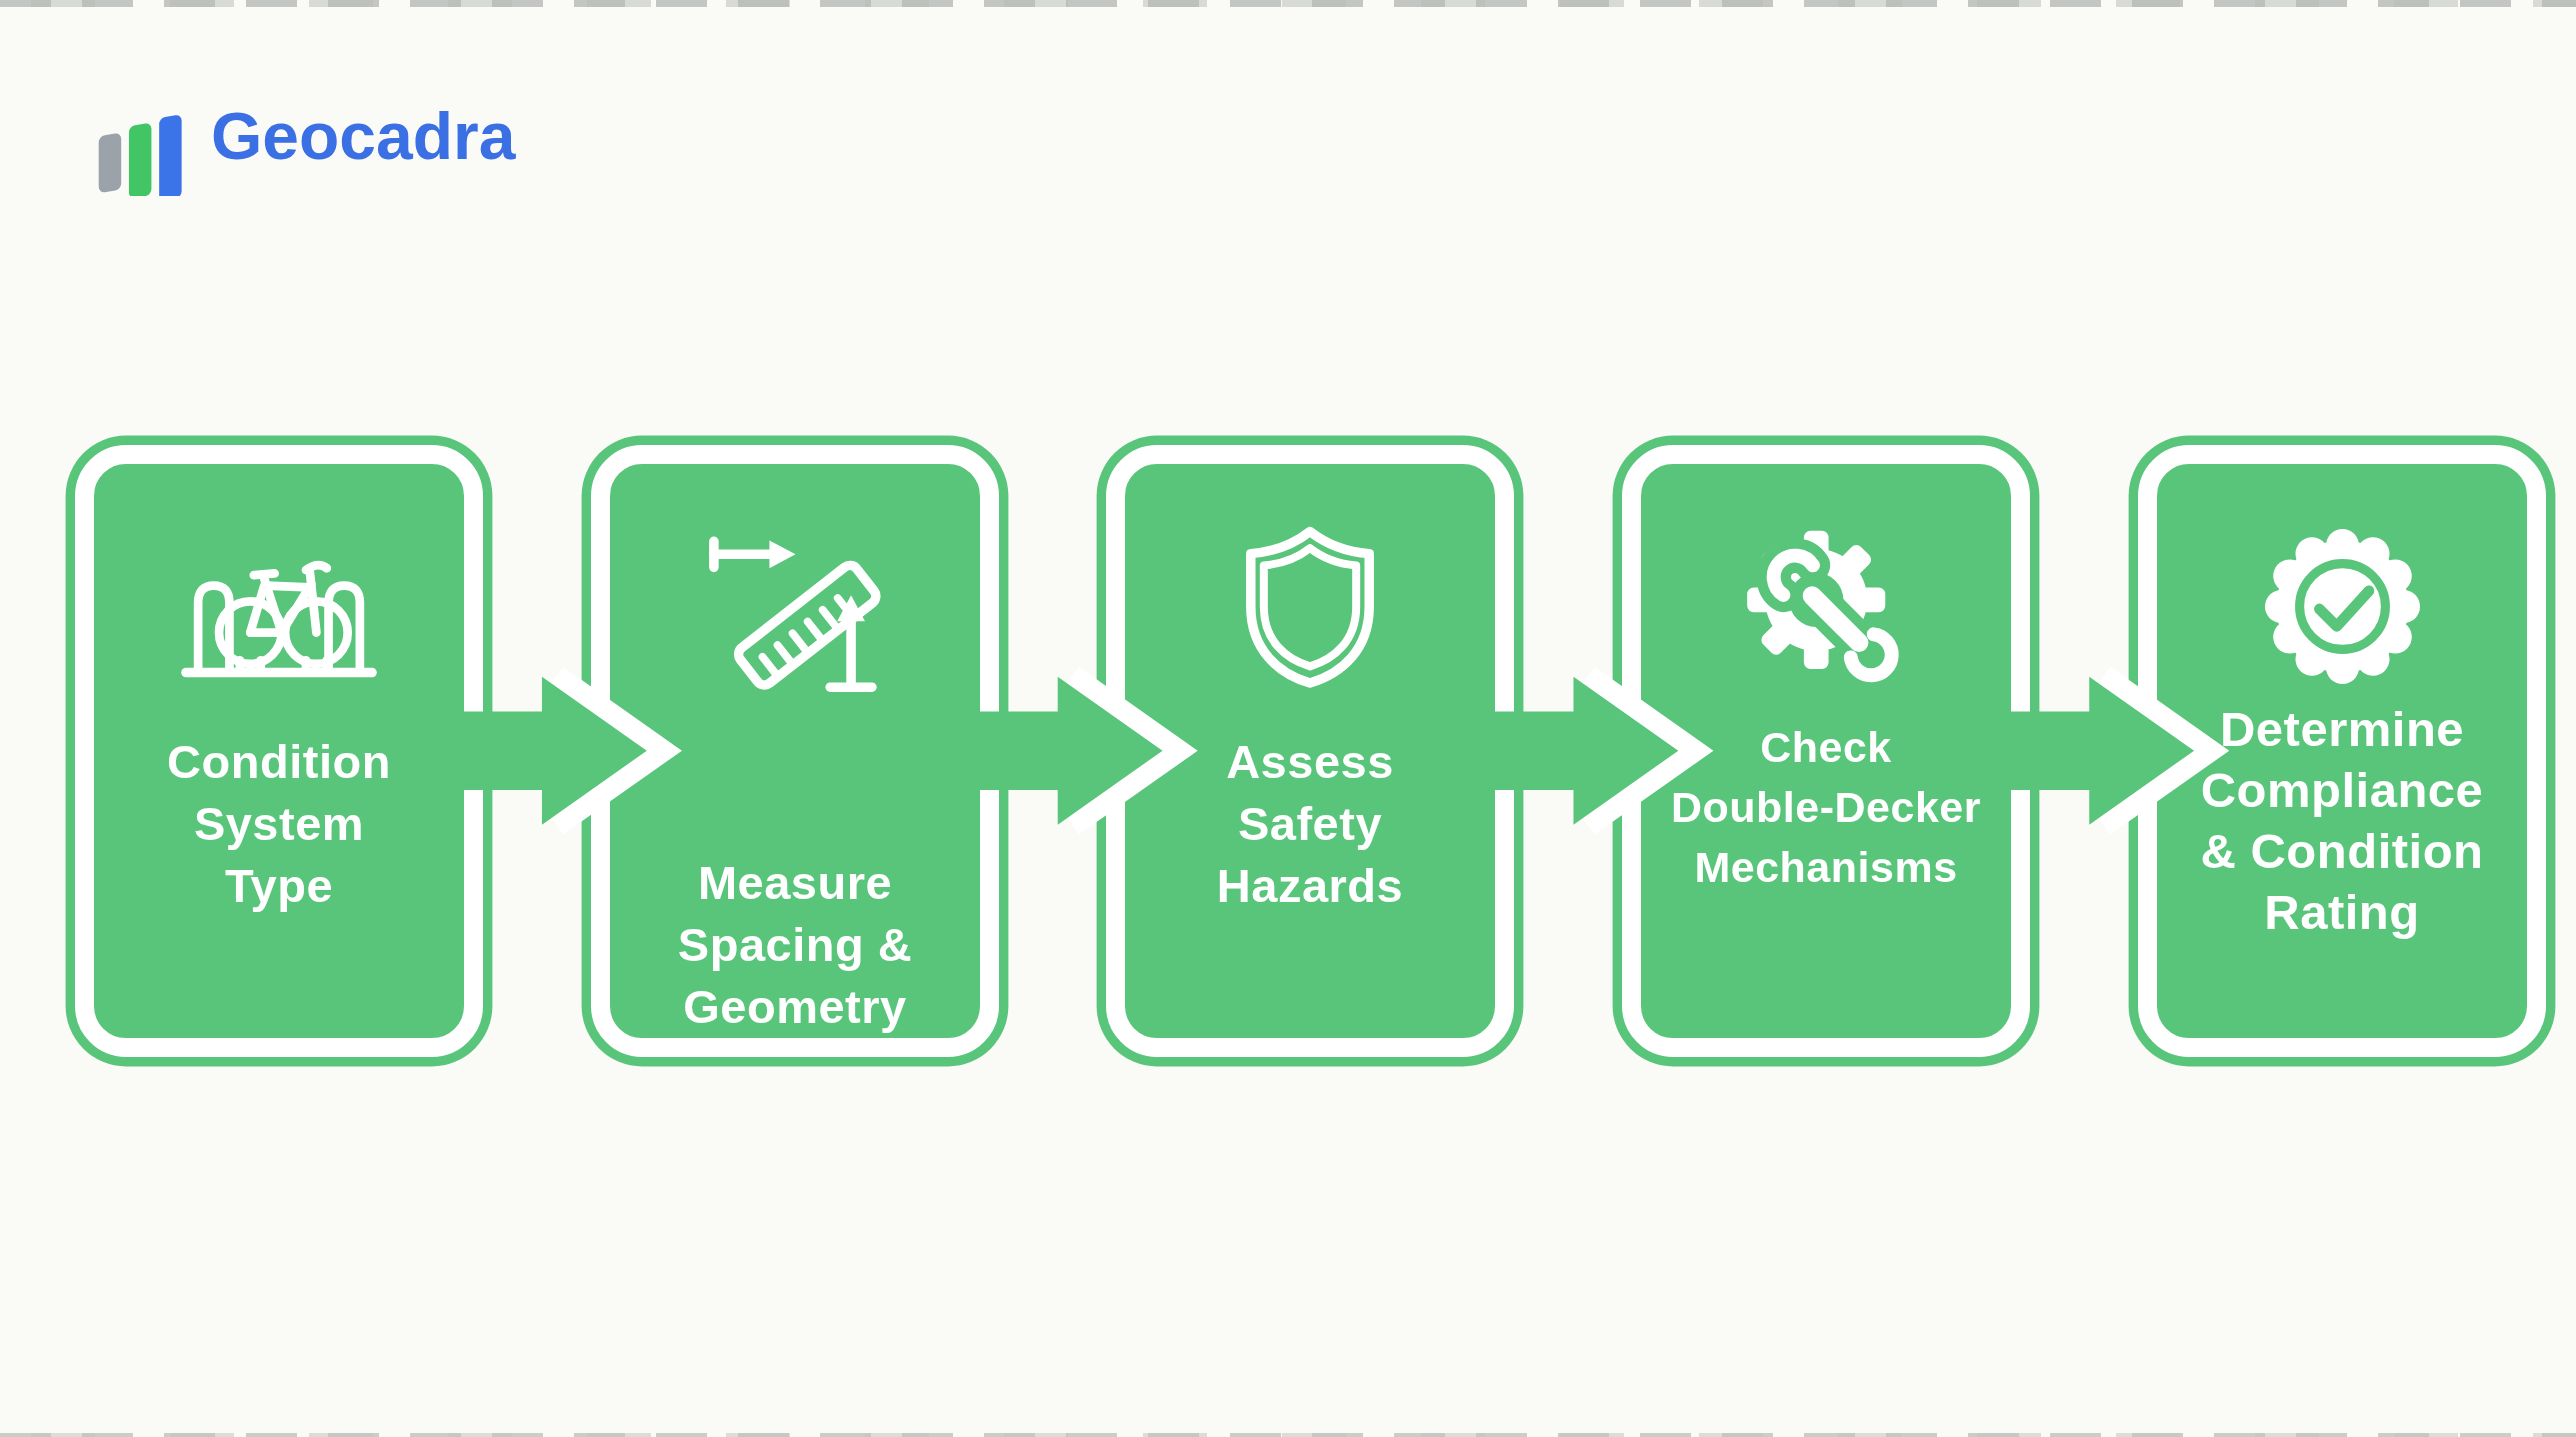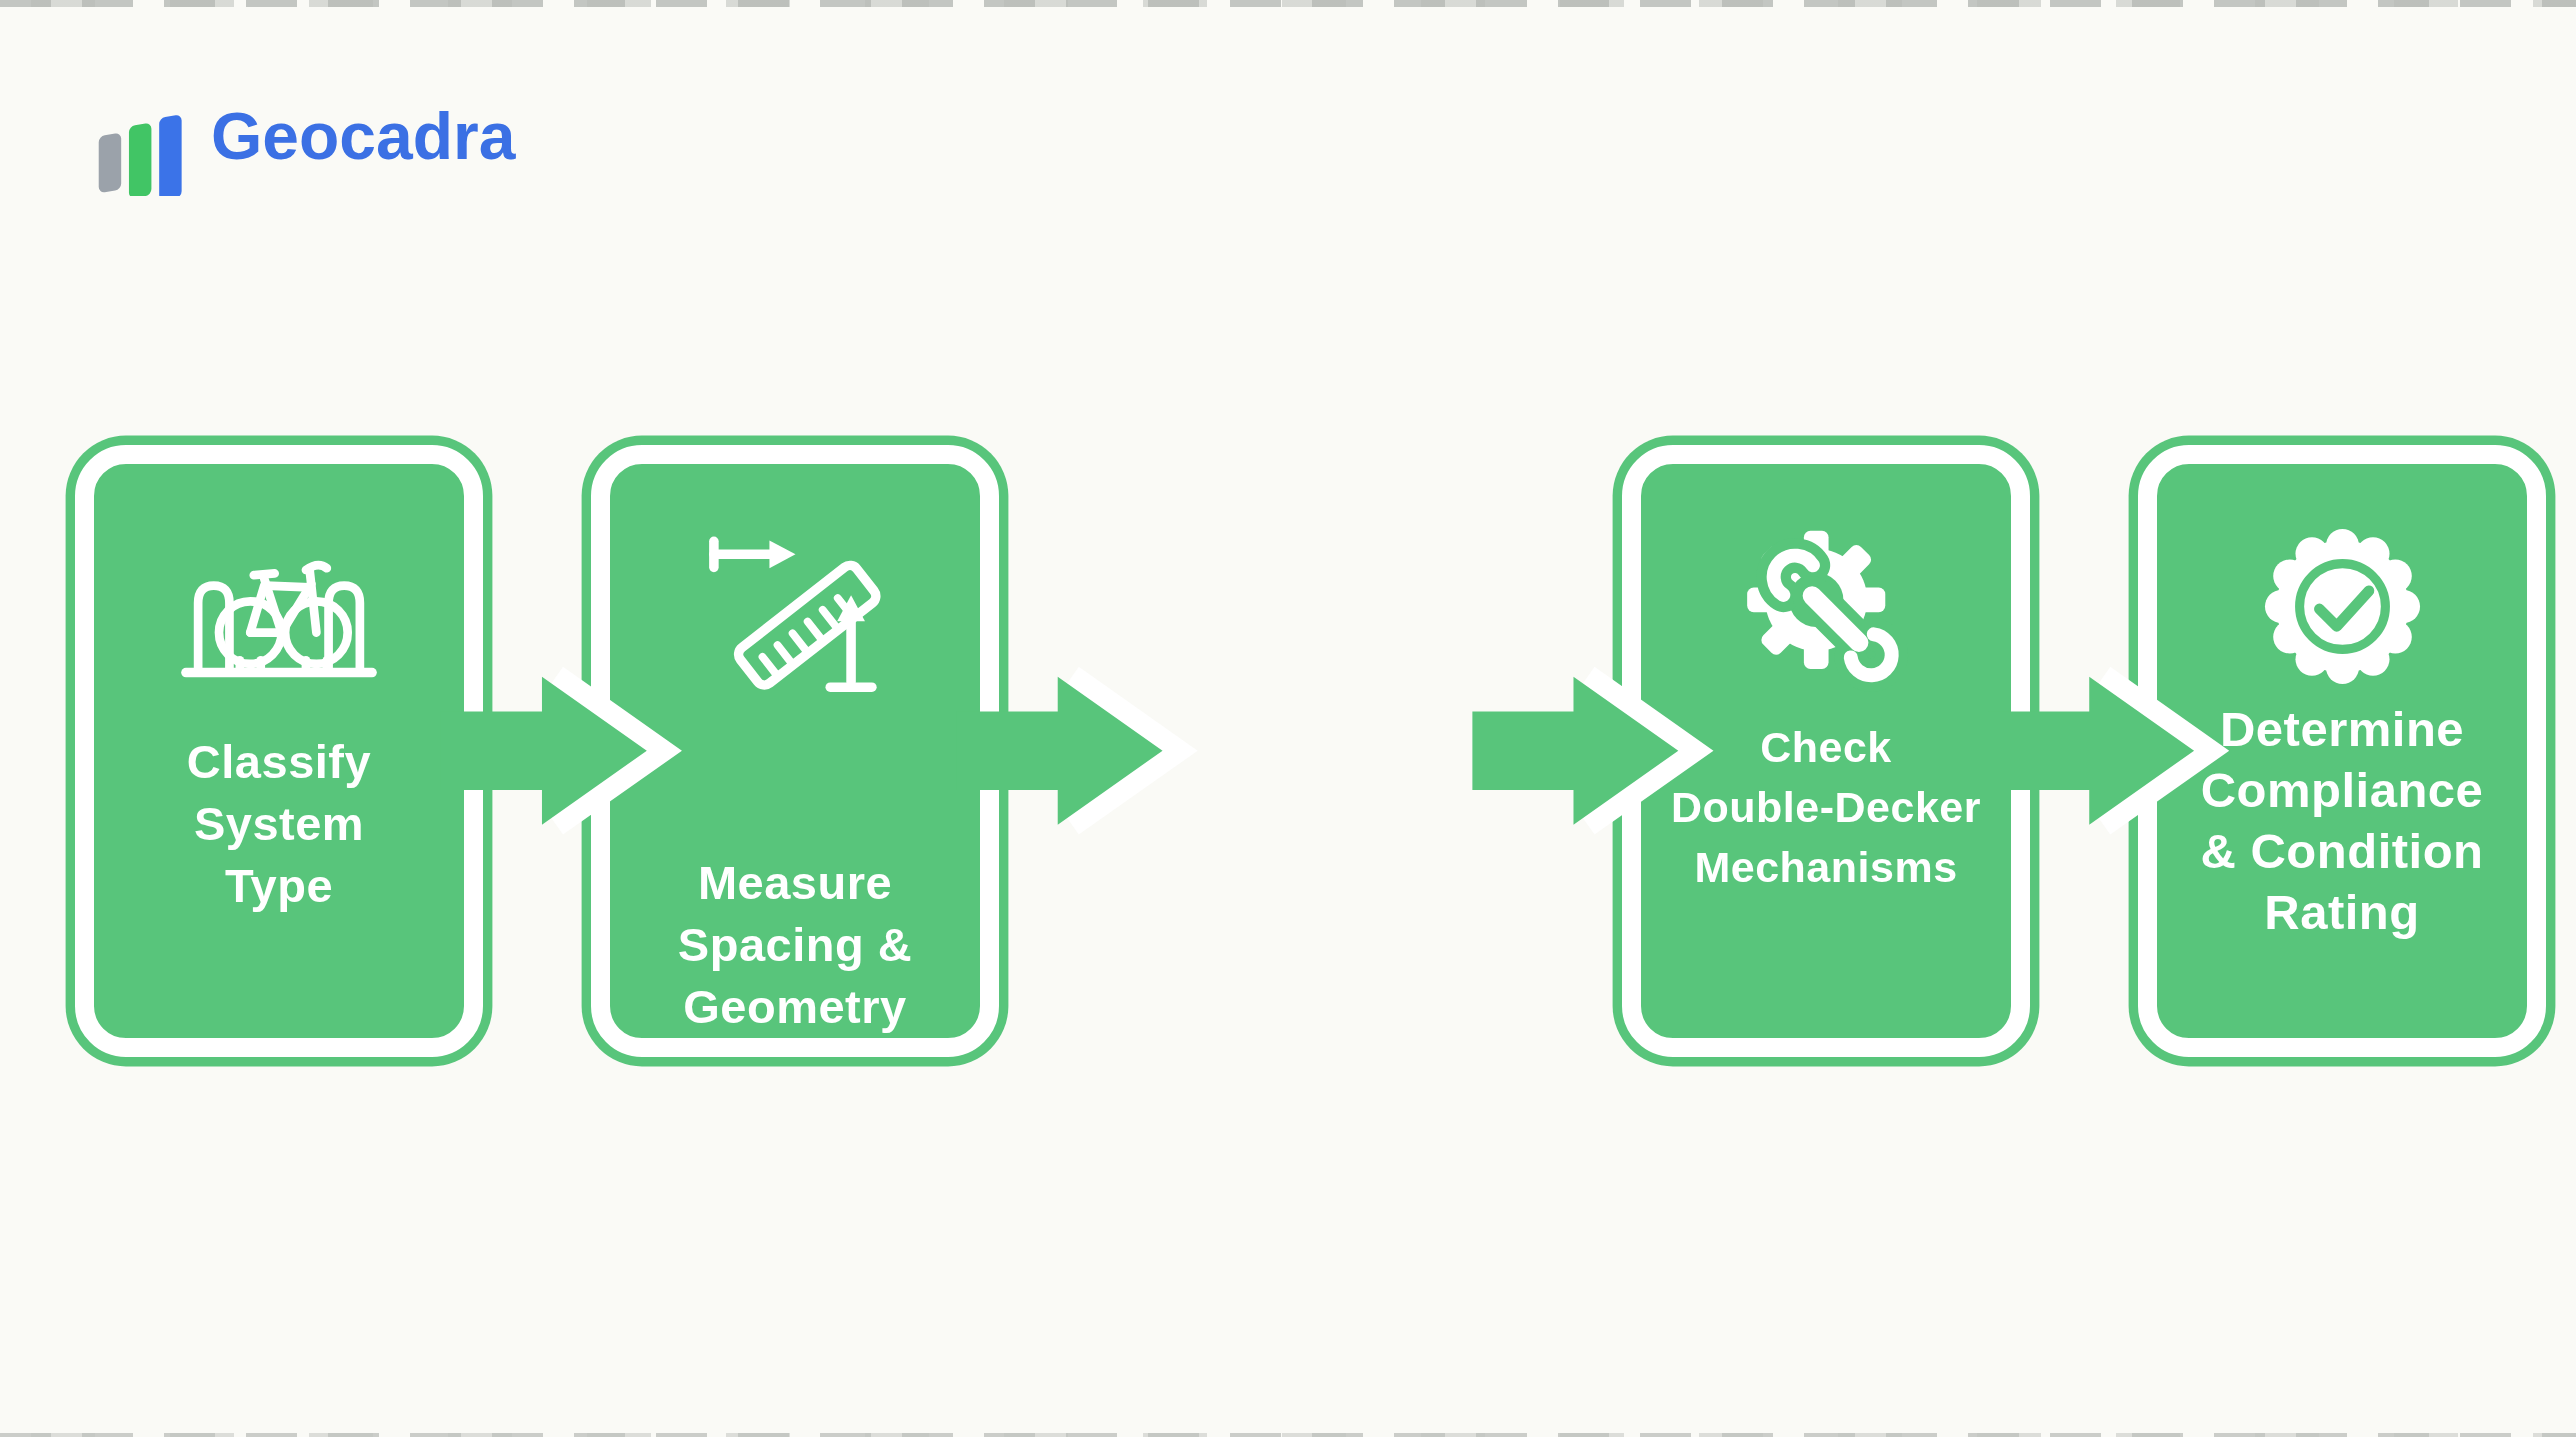--- a/index.html
+++ b/index.html
@@ -114,21 +114,21 @@
             <path d="M152,64 L118,120"></path>
             <path d="M82,120 L118,120"></path>
             <path d="M82,120 L98,66"></path>
             <path d="M152,64 L158,120"></path>
             <path d="M86,54 L110,52"></path>
             <path d="M152,64 L150,46"></path>
             <path d="M146,48 Q160,38 170,46"></path>
           </g>
         </svg>
       </div>
-      <div class="card-label">Classify
+      <div class="card-label">Condition
 System
 Type</div>
     </div>
 
     <div class="card card-2">
       <div class="card-icon">
         <svg width="191" height="178" viewBox="0 0 220 205">
           <g class="icon-stroke" stroke-width="11">
             <g transform="rotate(-38 115 130)">
               <rect x="40" y="105" width="170" height="52" rx="10"></rect>
@@ -146,20 +146,35 @@
           </g>
           <polygon points="80,27 110,43 80,59" fill="#fff"></polygon>
           <polygon points="158,120 174,90 190,120" fill="#fff"></polygon>
         </svg>
       </div>
       <div class="card-label">Measure
 Spacing &amp;
 Geometry</div>
     </div>
 
+    <div class="card card-3">
+      <div class="card-icon">
+        <svg width="150" height="167" viewBox="0 0 190 210">
+          <g class="icon-stroke" stroke-width="12">
+            <path d="M95,10 C72,28 48,36 20,38 L20,105 C20,160 55,190 95,202 C135,190 170,160 170,105 L170,38 C142,36 118,28 95,10 Z"></path>
+            <g transform="translate(95,106) scale(0.78) translate(-95,-106)">
+              <path d="M95,10 C72,28 48,36 20,38 L20,105 C20,160 55,190 95,202 C135,190 170,160 170,105 L170,38 C142,36 118,28 95,10 Z" stroke-width="13"></path>
+            </g>
+          </g>
+        </svg>
+      </div>
+      <div class="card-label">Assess
+Safety
+Hazards</div>
+    </div>
 
     <div class="card card-4">
       <div class="card-icon">
         <svg width="185" height="178" viewBox="0 0 225 215">
           <g fill="#fff">
             <rect x="85" y="16" width="30" height="38" rx="8"></rect>
             <rect x="85" y="16" width="30" height="38" rx="8" transform="rotate(45 100 100)"></rect>
             <rect x="85" y="16" width="30" height="38" rx="8" transform="rotate(90 100 100)"></rect>
             <rect x="85" y="16" width="30" height="38" rx="8" transform="rotate(135 100 100)"></rect>
             <rect x="85" y="16" width="30" height="38" rx="8" transform="rotate(180 100 100)"></rect>

